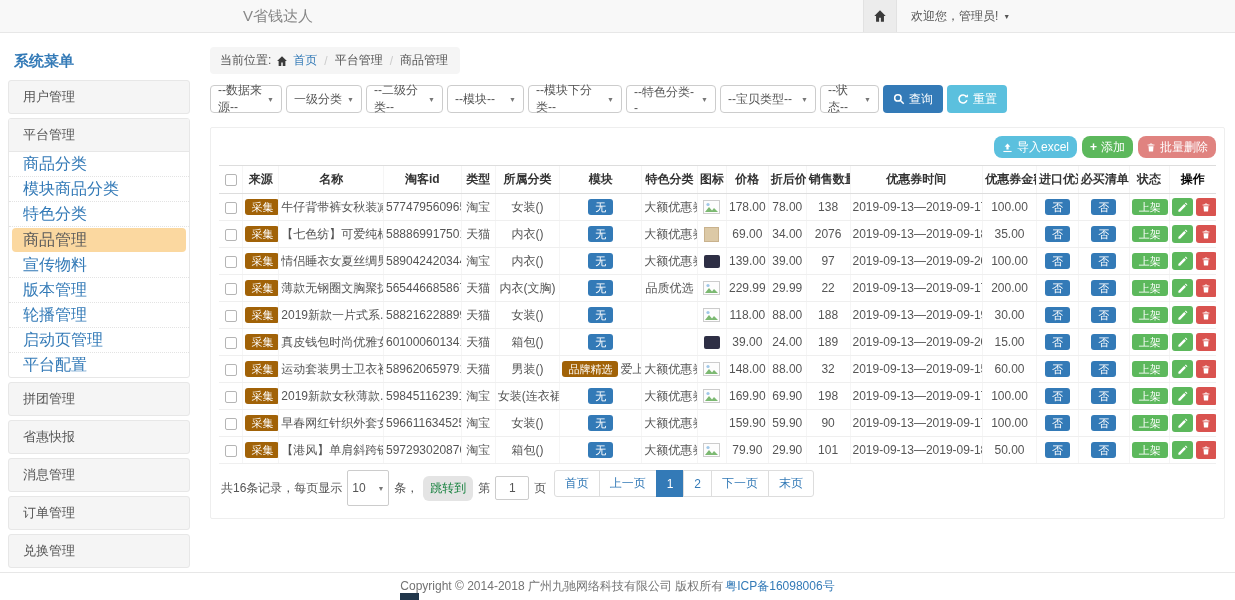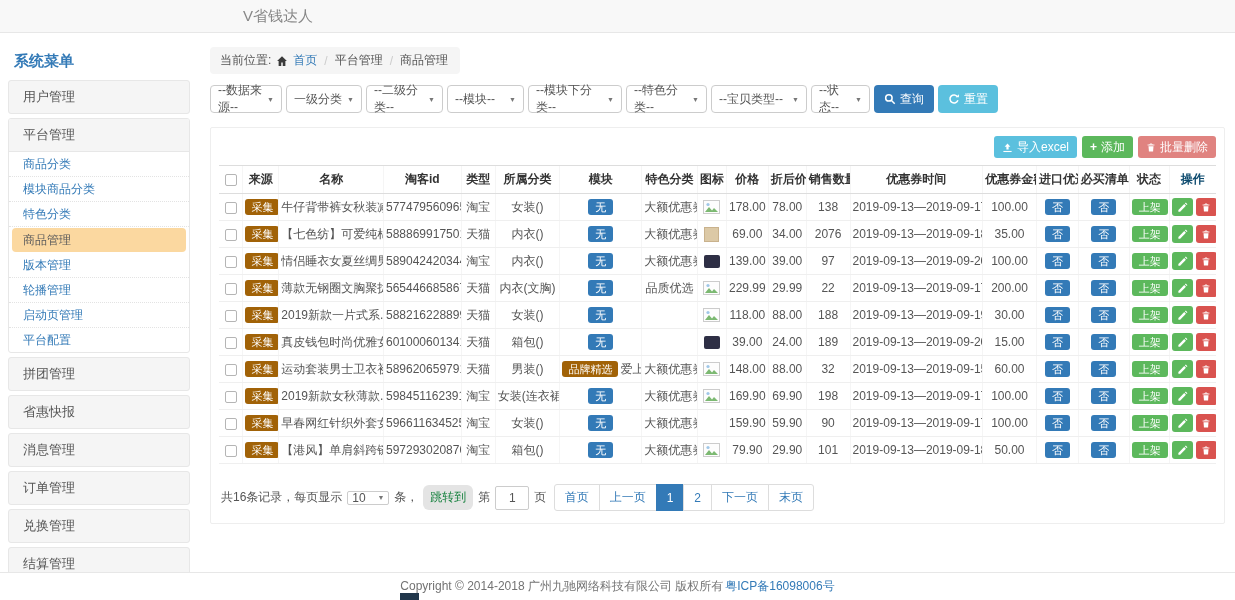--- a/index.html
+++ b/index.html
@@ -16,98 +16,112 @@
   .welcome { margin-left:14px; font-size:12px; color:#555; cursor:pointer; display:flex; align-items:center; gap:5px; }
   .caret-sm { font-size:7px; color:#555; }
   
   .layout { display:flex; align-items:flex-start; }
   
   .sidebar { width:182px; margin:14px 0 0 8px; flex:none; }
   .side-title { padding:5px 6px 9px 6px; color:#337ab7; font-weight:bold; font-size:15px; }
   .side-group { background:#f5f5f5; border:1px solid #e7e7e7; border-radius:3px; padding:8px 14px; font-size:13px; color:#555; margin-bottom:4px; cursor:pointer; line-height:16px; }
   .side-panel { border:1px solid #e7e7e7; border-radius:3px; margin-bottom:4px; overflow:hidden; background:#fff; }
   .side-panel .side-group { border:none; border-bottom:1px solid #e7e7e7; border-radius:0; margin-bottom:0; }
-  .side-sub-item { padding:5px 14px; font-size:12px; color:#337ab7; border-bottom:1px dotted #e3e3e3; cursor:pointer; line-height:14px; }
+  .side-sub-item { padding:5px 14px; font-size:16px; color:#337ab7; border-bottom:1px dotted #e3e3e3; cursor:pointer; line-height:14px; }
   .side-sub-item:last-child { border-bottom:none; }
   .side-sub-item.active { background:#fbd8a0; border-radius:4px; color:#5b5b5b; margin:1px 3px; padding:5px 11px; border-bottom:none; }
   
   .main { flex:1; padding:14px 10px 0 20px; min-width:0; }
   .breadcrumb { display:inline-flex; align-items:center; gap:5px; background:#f5f5f5; border-radius:4px; padding:5px 12px 5px 10px; font-size:12px; color:#555; }
   .bc-link { color:#337ab7; cursor:pointer; }
   .bc-sep { color:#ccc; padding:0 2px; }
   
   .filter-row { margin-top:11px; display:flex; align-items:center; gap:4px; }
   .fselect { height:28px; border:1px solid #ccc; border-radius:4px; background:#fff; display:flex; align-items:center; justify-content:space-between; padding:0 7px; font-size:12px; color:#555; cursor:pointer; flex:none; }
   .caret-down { font-size:7px; color:#777; margin-left:4px; }
   .fsource { width:72px; }
   .fname { width:122px; height:28px; border:1px solid #ccc; border-radius:4px; padding:0 8px; font-size:12px; color:#555; flex:none; }
   .fname::placeholder { color:#aaa; }
   .fs0 { width:76px; } .fs1 { width:77px; } .fs2 { width:77px; } .fs3 { width:94px; }
-  .fs4 { width:81px; } .fs5 { width:96px; } .fs6 { width:59px; }
+  .fs4 { width:90px; } .fs5 { width:96px; } .fs6 { width:59px; }
   .btn { height:28px; border:none; border-radius:4px; color:#fff; font-size:12px; display:inline-flex; align-items:center; gap:4px; padding:0 10px; cursor:pointer; font-family:inherit; flex:none; }
   .btn-primary { background:#337ab7; }
   .btn-info { background:#5bc0de; }
   
   .panel { margin-top:14px; border:1px solid #eee; border-radius:2px; padding:8px 8px 10px 8px; }
   .toolbar { display:flex; justify-content:flex-end; gap:5px; margin-bottom:7px; }
-  .btn-sm { height:22px; font-size:12px; padding:0 8px; border-radius:3px; }
+  .btn-sm { height:22px; font-size:12px; padding:0 8px; border-radius:8px; }
   .btn-green { background:#5cb85c; }
   .btn-danger { background:#e08380; }
   table { width:100%; border-collapse:collapse; table-layout:fixed; font-size:12px; }
   th { font-weight:bold; color:#333; padding:5px 2px; border-top:1px solid #ddd; border-bottom:1px solid #ddd; text-align:center; white-space:nowrap; overflow:hidden; }
-  th.op-head { color:#0c4a6e;font-family:Liberation Serif, serif; }
+  th.op-head { color:#000000;font-family:Liberation Serif, serif; }
   td { padding:4px 2px; border-bottom:1px solid #efefef; text-align:center; color:#555; white-space:nowrap; overflow:hidden; height:27px; }
   th + th, td + td { border-left:1px solid #f5f5f5; }
   .checkbox { display:inline-block; width:12px; height:12px; border:1px solid #b5b5b5; border-radius:2px; background:#fff; vertical-align:middle; cursor:pointer; }
   .badge { display:inline-block; color:#fff; font-size:11px; border-radius:3px; padding:2px 6px; line-height:12px; }
   .badge-orange { background:#a16207; }
   .badge-blue { background:#337ab7; padding:2px 7px; }
   .badge-green { background:#5cb85c; padding:2px 7px; }
   .module-text { margin-left:2px; }
   .thumb-beige { display:inline-block; width:15px; height:15px; background:#dcc9a6; border:1px solid #c9b28d; vertical-align:middle; }
   .thumb-dark { display:inline-block; width:16px; height:13px; background:#2e2f45; border-radius:2px; vertical-align:middle; }
   .op-btn { display:inline-flex; align-items:center; justify-content:center; width:21px; height:18px; border:none; border-radius:3px; cursor:pointer; vertical-align:middle; }
   .op-btn.edit { background:#5cb85c; margin-right:3px; }
   .op-btn.del { background:#d9534f; }
   
-  .pagi-row { display:flex; align-items:center; margin-top:20px; font-size:12px; color:#555; padding:0 2px 2px 2px; }
+  .pagi-row { display:flex; align-items:flex-start; margin-top:6px; font-size:12px; color:#555; padding:0 2px 2px 2px; }
   .pagi-left { display:flex; align-items:center; gap:5px; }
-  .mini-select { height:14px; width:42px; border:1px solid #ccc; border-radius:2px; background:#fff; display:inline-flex; align-items:center; justify-content:space-between; padding:0 4px; font-size:12px; cursor:pointer; }
+  .mini-select { height:36px; width:42px; border:1px solid #ccc; border-radius:2px; background:#fff; display:inline-flex; align-items:center; justify-content:space-between; padding:0 4px; font-size:12px; cursor:pointer; }
   .jump-chip { background:#e4e4e4; border-radius:6px; padding:4px 7px; cursor:pointer; color:#15803d; }
   .jump-input { width:34px; height:24px; border:1px solid #ccc; border-radius:2px; text-align:center; font-size:12px; color:#555; }
   .pagi-pages { display:flex; margin-left:auto; margin-right:400px; }
   .page-btn { border:1px solid #ddd; background:#fff; color:#337ab7; font-size:12px; padding:4px 10px; margin-left:-1px; cursor:pointer; font-family:inherit; }
   .page-btn:first-child { border-radius:3px 0 0 3px; margin-left:0; }
   .page-btn:last-child { border-radius:0 3px 3px 0; }
   .page-btn.active { background:#337ab7; border-color:#337ab7; color:#fff; }
   
   .footer { position:absolute; left:0; right:0; bottom:0; height:28px; background:#fff; border-top:1px solid #e7e7e7; display:flex; align-items:center; justify-content:center; font-size:12px; color:#737373; gap:2px; z-index:4; }
   .footer a { color:#337ab7; text-decoration:none; cursor:pointer; }
   .bottom-strip { position:absolute; left:400px; bottom:0; width:19px; height:7px; background:#21374b; z-index:6; }
   svg { display:block; }
 </style>
 </head>
 <body>
 
 <div class="topbar">
   <div class="topbar-title">V省钱达人</div>
+  <div class="topbar-right">
+    <div class="home-box">
+      <span>
+        <svg width="14" height="14" viewBox="0 0 16 16">
+            <path d="M8 1.5 1.5 8h2v6.5H7v-4.5h2v4.5h3.5V8h2z" fill="#3a3a3a"></path>
+          </svg>
+      </span>
+    </div>
+    <div class="welcome">
+      <span>欢迎您，管理员!</span>
+      <span class="caret-sm">▼</span>
+    </div>
+  </div>
 </div>
 
 <div class="layout">
 
   <aside class="sidebar">
     <div class="side-title">系统菜单</div>
     <div class="side-group">用户管理</div>
     <div class="side-panel">
       <div class="side-group">平台管理</div>
       <div>
           <div class="side-sub-item">商品分类</div>
           <div class="side-sub-item">模块商品分类</div>
           <div class="side-sub-item">特色分类</div>
           <div class="side-sub-item active">商品管理</div>
+          <div class="side-sub-item">宣传物料</div>
           <div class="side-sub-item">版本管理</div>
           <div class="side-sub-item">轮播管理</div>
           <div class="side-sub-item">启动页管理</div>
           <div class="side-sub-item">平台配置</div>
         </div>
     </div>
     <div>
         <div class="side-group">拼团管理</div>
         <div class="side-group">省惠快报</div>
         <div class="side-group">消息管理</div>

